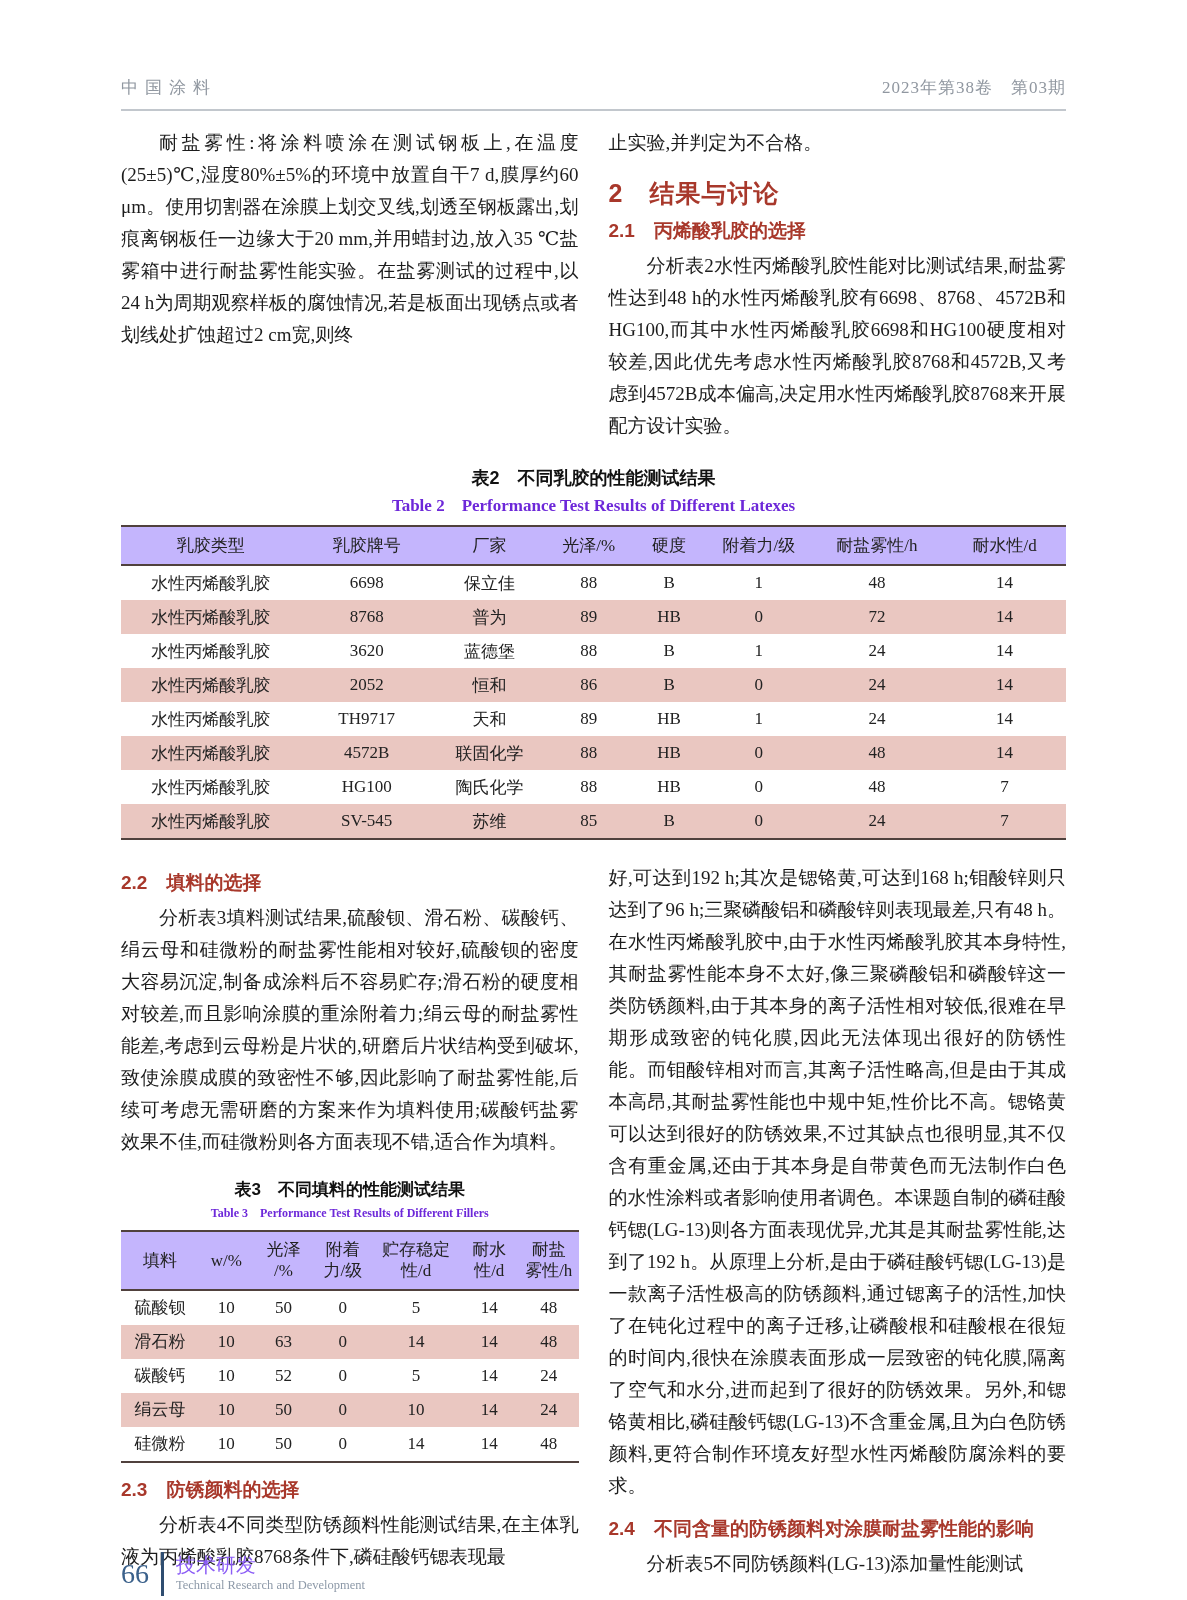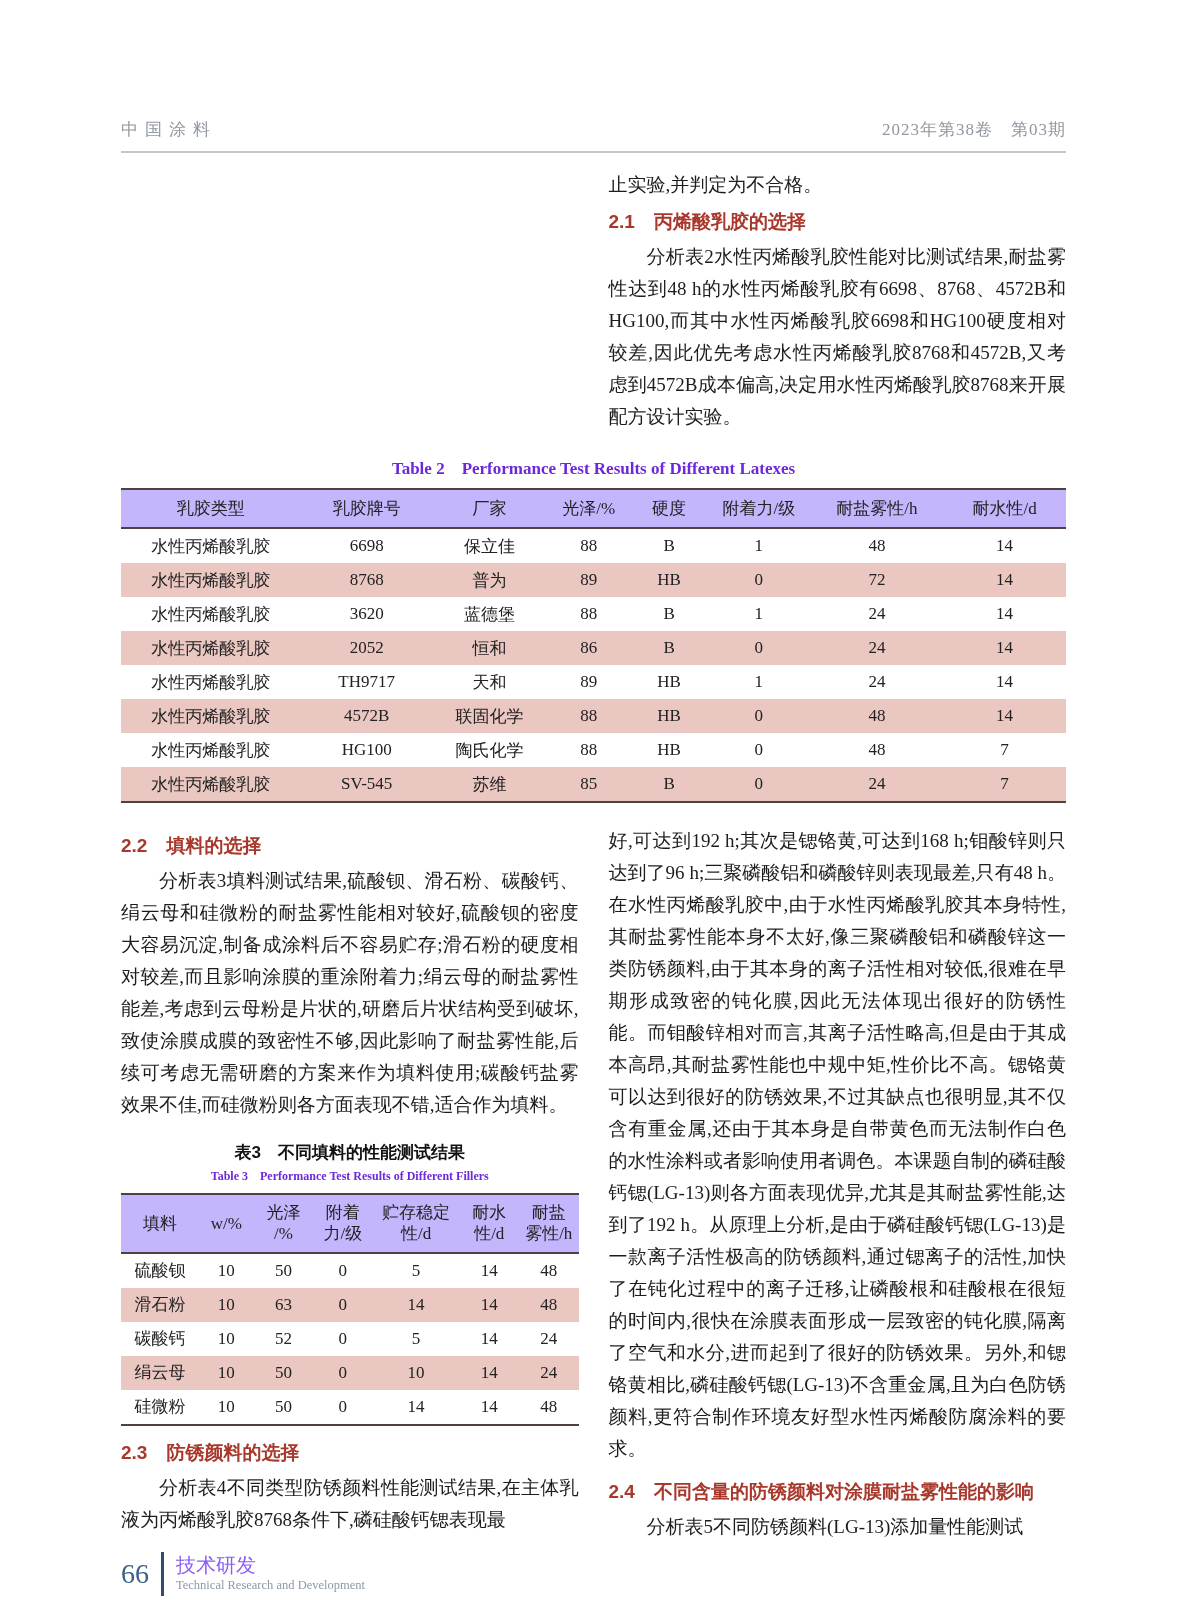--- a/index.html
+++ b/index.html
@@ -11,21 +11,21 @@
     color:#1c1c1c;overflow:hidden;
   }
   
   .page-header{
     padding-top:76px;padding-bottom:10px;
     border-bottom:2px solid #c2c7cd;
     display:flex;justify-content:space-between;align-items:flex-end;
     color:#9097a0;font-size:17px;
   }
   .journal-name{letter-spacing:7px;}
-  .issue-info{letter-spacing:1px;margin-top:42px;}
+  .issue-info{letter-spacing:1px;}
   
   .two-col{display:flex;gap:30px;}
   .col{flex:1 1 0;min-width:0;}
   .para{
     font-size:19px;line-height:32px;text-align:justify;margin:0;
   }
   .indent{text-indent:2em;}
   .section-a{margin-top:16px;}
   .section-b{margin-top:22px;}
   
@@ -91,29 +91,32 @@
 
 <div class="page">
 
   <div class="page-header">
     <span class="journal-name">中国涂料</span>
     <span class="issue-info">2023年第38卷　第03期</span>
   </div>
 
   <div class="two-col section-a">
     <div class="col">
+      <p class="para indent">耐盐雾性:将涂料喷涂在测试钢板上,在温度(25±5)℃,湿度80%±5%的环境中放置自干7 d,膜厚约60 μm。使用切割器在涂膜上划交叉线,划透至钢板露出,划痕离钢板任一边缘大于20 mm,并用蜡封边,放入35 ℃盐雾箱中进行耐盐雾性能实验。在盐雾测试的过程中,以24 h为周期观察样板的腐蚀情况,若是板面出现锈点或者划线处扩蚀超过2 cm宽,则终</p>
     </div>
     <div class="col">
       <p class="para">止实验,并判定为不合格。</p>
+      <h2 class="h-major">2　结果与讨论</h2>
       <h3 class="h-minor">2.1　丙烯酸乳胶的选择</h3>
       <p class="para indent">分析表2水性丙烯酸乳胶性能对比测试结果,耐盐雾性达到48 h的水性丙烯酸乳胶有6698、8768、4572B和HG100,而其中水性丙烯酸乳胶6698和HG100硬度相对较差,因此优先考虑水性丙烯酸乳胶8768和4572B,又考虑到4572B成本偏高,决定用水性丙烯酸乳胶8768来开展配方设计实验。</p>
     </div>
   </div>
 
   <div class="table-block">
+    <p class="tbl-title-cn">表2　不同乳胶的性能测试结果</p>
     <p class="tbl-title-en">Table 2　Performance Test Results of Different Latexes</p>
     <table class="data-table">
       <colgroup>
         <col style="width:19%">
           <col style="width:14%">
           <col style="width:12%">
           <col style="width:9%">
         <col style="width:8%">
           <col style="width:11%">
           <col style="width:14%">

